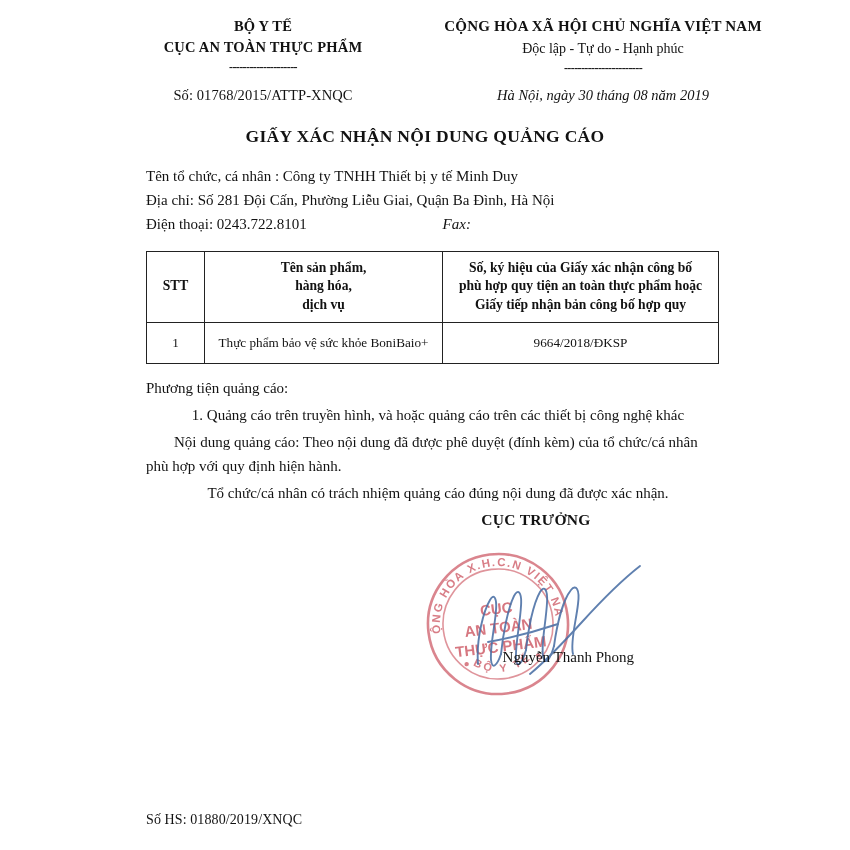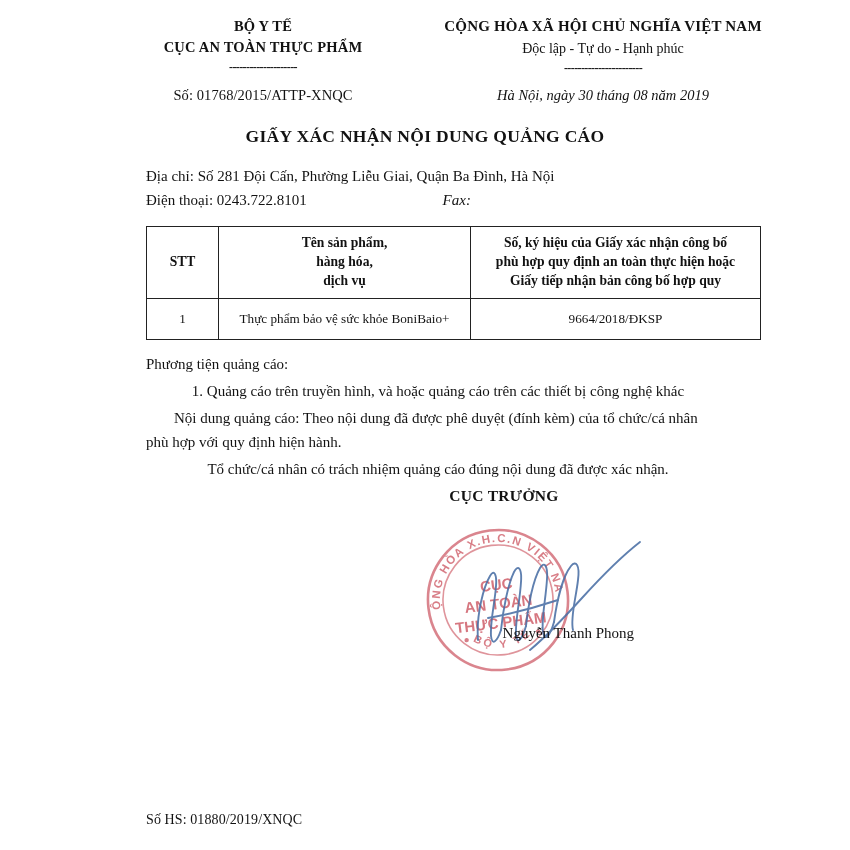--- a/index.html
+++ b/index.html
@@ -126,21 +126,21 @@
   table.doc-table th,
   table.doc-table td {
     border: 1.3px solid #222222;
     text-align: center;
     vertical-align: middle;
   }
   table.doc-table th {
     font-weight: bold;
     font-size: 13.6px;
     line-height: 1.38;
-    padding: 7px 10px;
+    padding: 7px 3px;
   }
   .col-stt { width: 51px; margin-top: 16px; }
   .col-name { width: 231px; }
   .col-reg { width: 269px; }
   table.doc-table td {
     font-size: 13.2px;
     padding: 7px 3px;
     height: 26px;
   }
   .th-name-lines { display: block; }
@@ -167,21 +167,21 @@
   }
 
   
   .sign-area {
     position: relative;
     margin-top: 6px;
     height: 210px;
   }
   .cuc-truong {
     position: absolute;
-    left: 394px;
+    left: 426px;
     top: 0px;
     width: 220px;
     text-align: center;
     font-size: 15.5px;
     font-weight: bold;
     letter-spacing: 0.3px;
   }
   .seal {
     position: absolute;
     left: 418px;
@@ -233,40 +233,41 @@
   </div>
 
   <div class="hdr-row2">
     <div class="so-hieu">Số:  01768/2015/ATTP-XNQC</div>
     <div class="date-line">Hà Nội, ngày 30 tháng 08 năm 2019</div>
   </div>
 
   <div class="doc-title">GIẤY XÁC NHẬN NỘI DUNG QUẢNG CÁO</div>
 
   <div class="org-block">
+    <div class="org-row">Tên tổ chức, cá nhân : Công ty TNHH Thiết bị y tế Minh Duy</div>
     <div class="org-row">Địa chỉ: Số 281 Đội Cấn, Phường Liễu Giai, Quận Ba Đình, Hà Nội</div>
     <div class="org-row">
       <span>Điện thoại: 0243.722.8101</span>
       <span class="fax-label">Fax:</span>
     </div>
   </div>
 
   <div class="tbl-wrap">
     <table class="doc-table">
       <thead>
         <tr>
           <th class="col-stt">STT</th>
           <th class="col-name">
             <span class="th-name-lines">Tên sản phẩm,</span>
             <span class="th-name-lines">hàng hóa,</span>
             <span class="th-name-lines">dịch vụ</span>
           </th>
           <th class="col-reg">
             <span class="th-name-lines">Số, ký hiệu của Giấy xác nhận công bố</span>
-            <span class="th-name-lines">phù hợp quy định an toàn thực hiện hoặc</span>
+            <span class="th-name-lines">phù hợp quy tiện an toàn thực phẩm hoặc</span>
             <span class="th-name-lines">Giấy tiếp nhận bản công bố hợp quy</span>
           </th>
         </tr>
       </thead>
       <tbody>
         <tr>
           <td>1</td>
           <td>Thực phẩm bảo vệ sức khỏe BoniBaio+</td>
           <td>9664/2018/ĐKSP</td>
         </tr>

